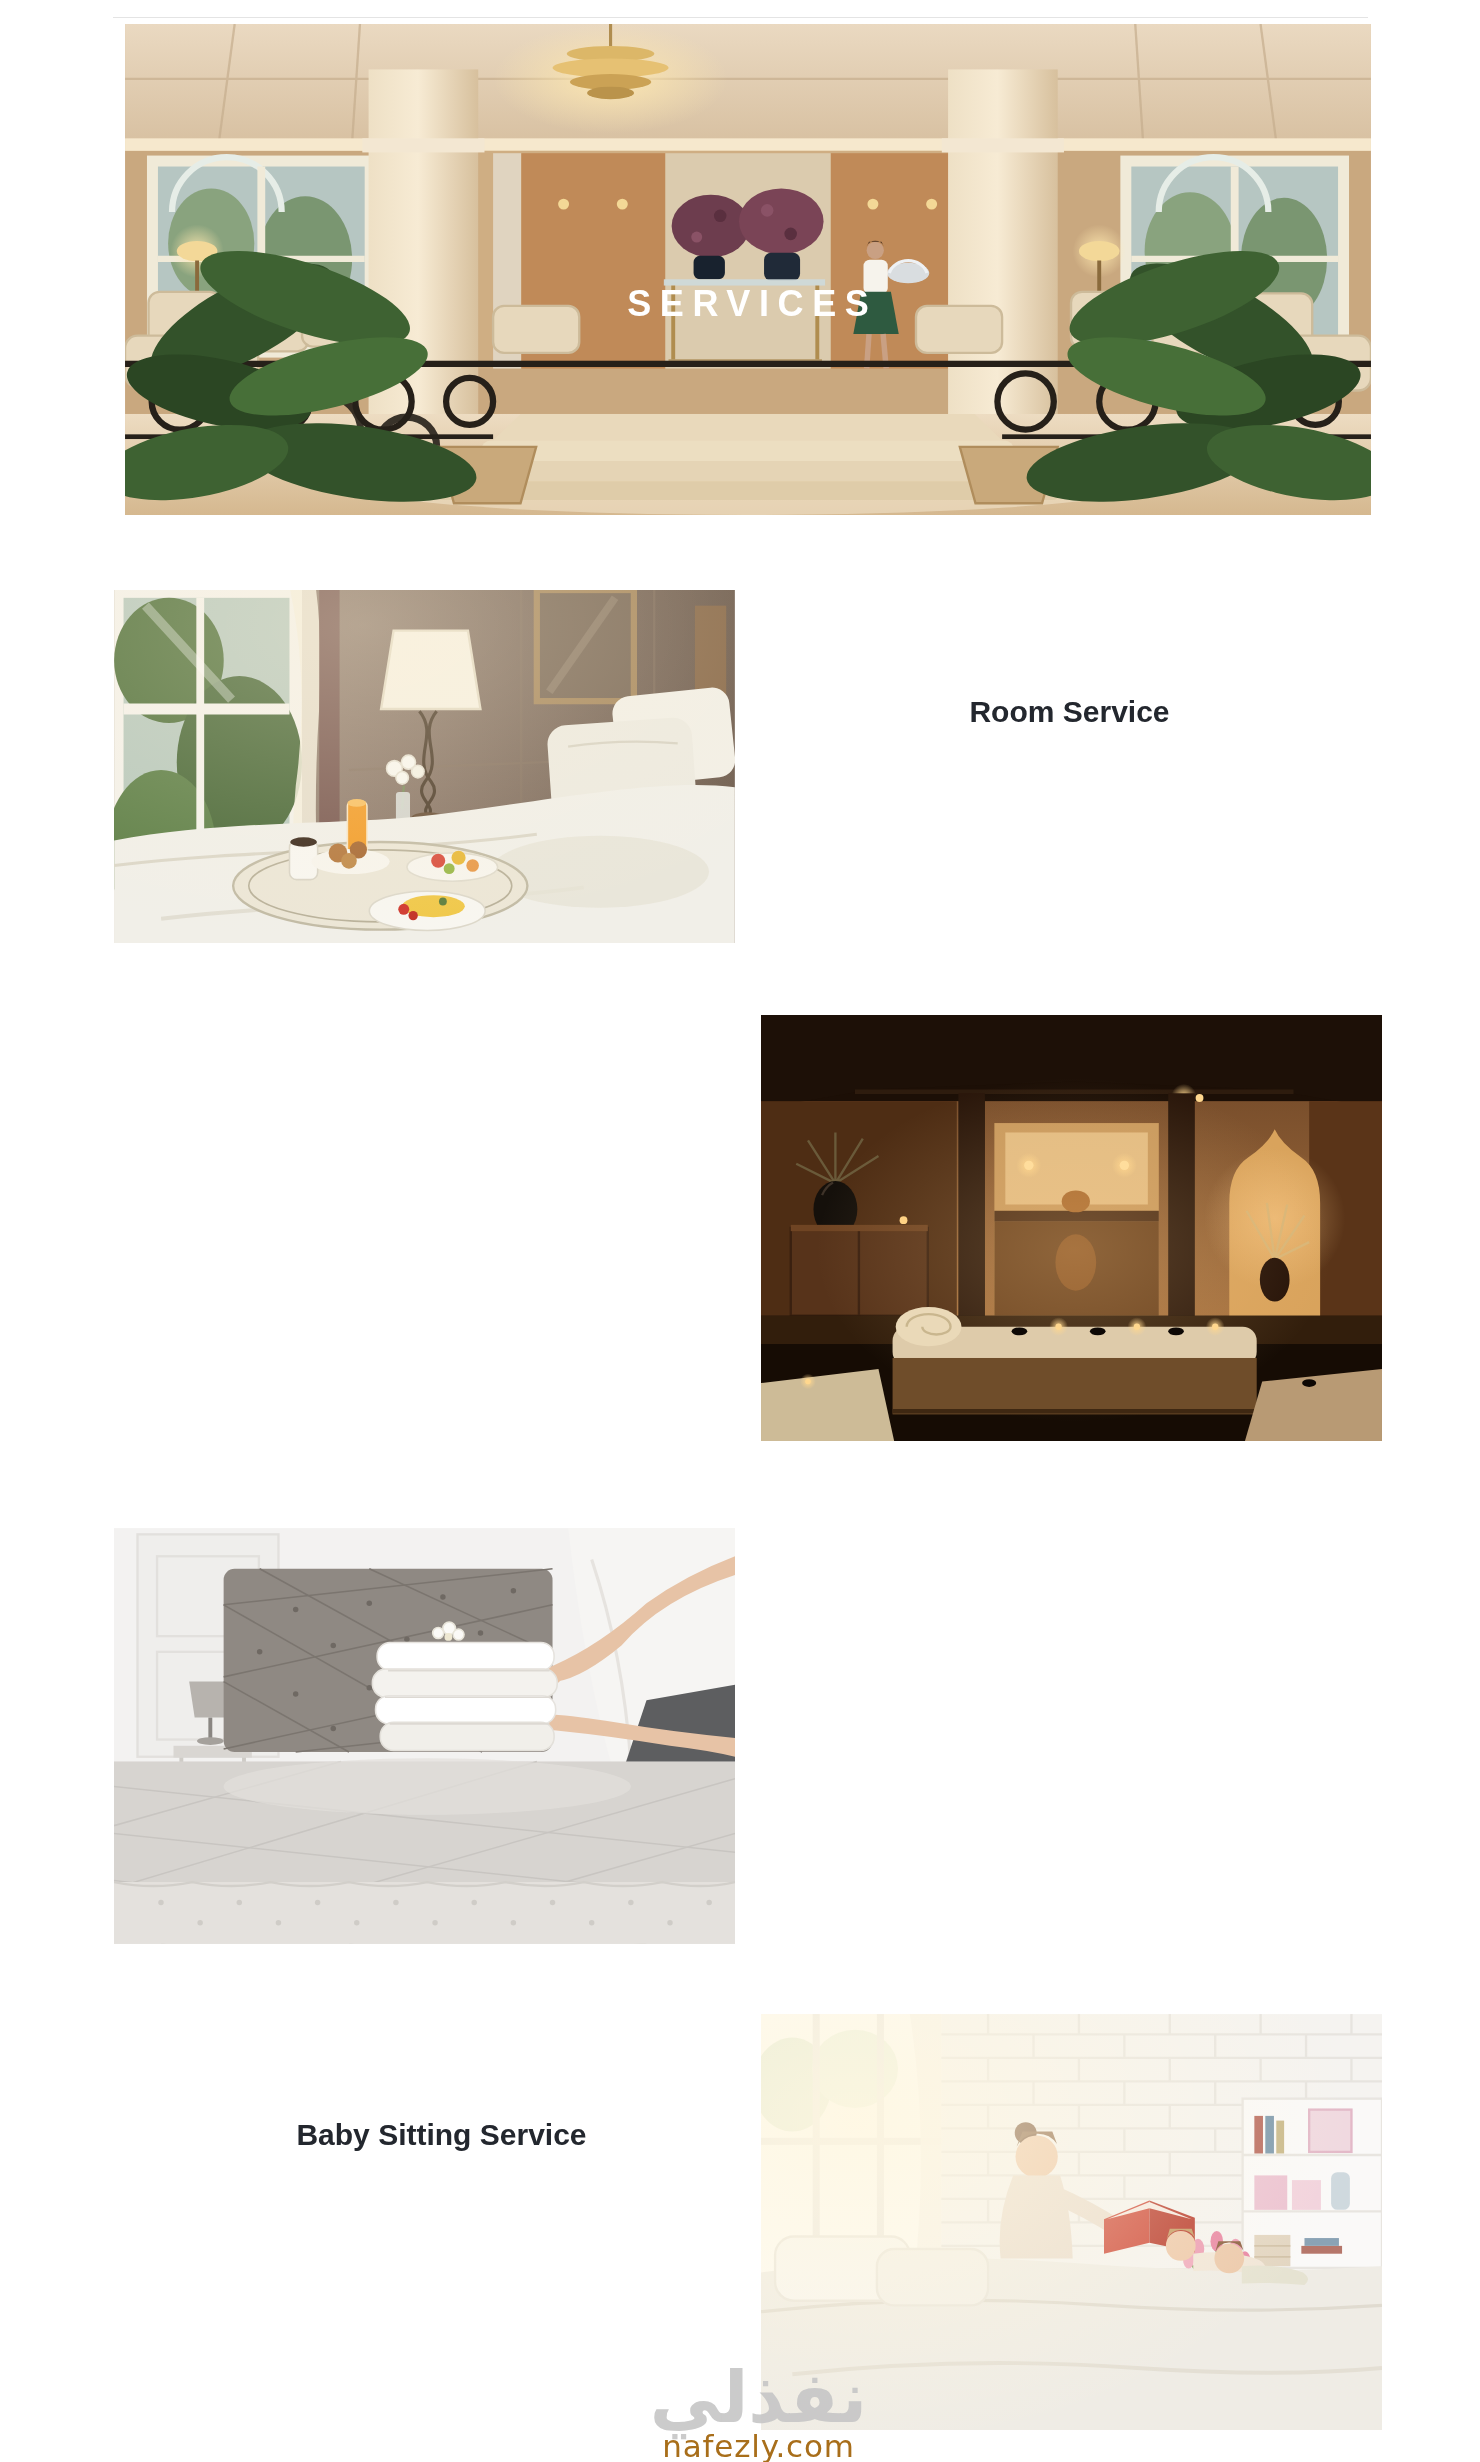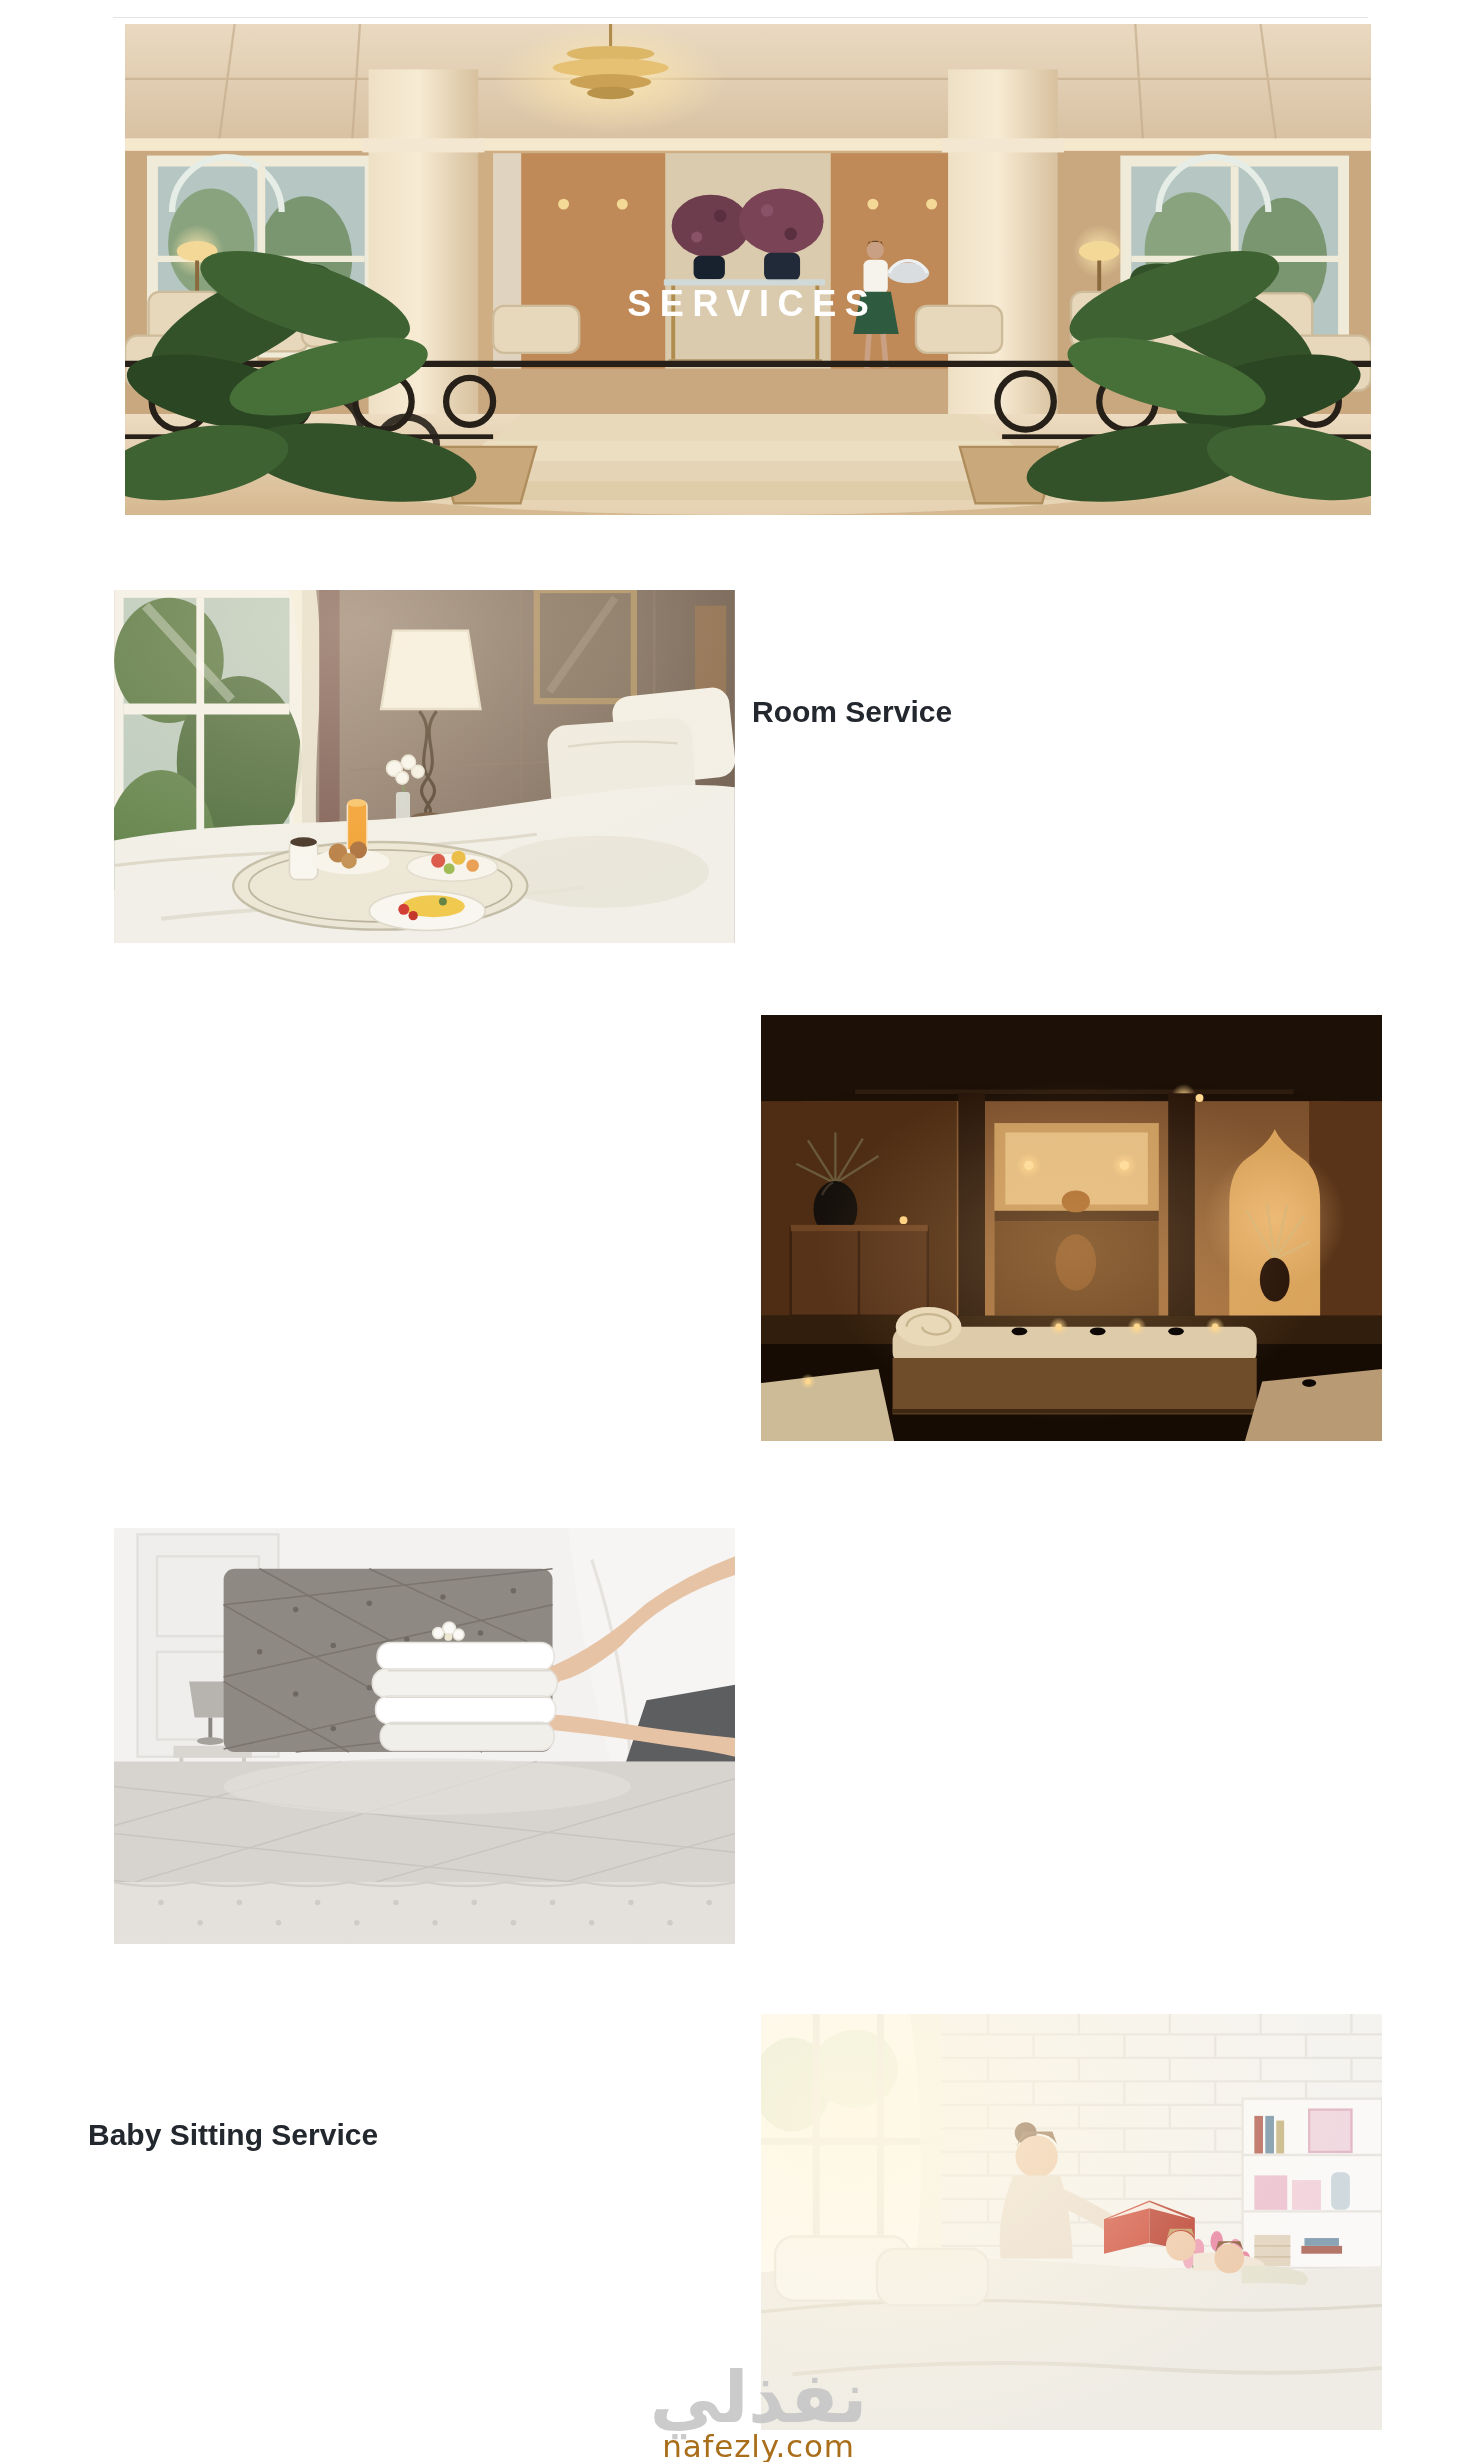--- a/index.html
+++ b/index.html
@@ -6,21 +6,21 @@
   body{font-family:"Liberation Sans","DejaVu Sans",sans-serif;color:#23272e;}
   .page{position:relative;width:1481px;height:2462px;margin:0 auto;background:#fff;overflow:hidden;}
   .top-divider{position:absolute;left:113px;top:17px;width:1255px;height:0.8px;background:#e4e4e4;}
   .hero{position:absolute;left:125px;top:24px;width:1246px;height:491px;overflow:hidden;}
   .hero svg{display:block;}
   .hero-title{position:absolute;left:0;top:259px;width:100%;text-align:center;color:#ffffff;
     font-size:36px;font-weight:700;letter-spacing:8.6px;padding-left:8.6px;box-sizing:border-box;}
   section.svc{position:absolute;left:0;width:1481px;}
   .img-wrap{position:absolute;overflow:hidden;}
   .img-wrap svg{display:block;}
-  .txt{position:absolute;text-align:left;}
+  .txt{position:absolute;text-align:center;}
   .txt h2{margin:0 0 11px 0;font-size:30px;line-height:38px;font-weight:700;color:#23272e;}
   .txt p{margin:0;font-size:13.3px;line-height:22px;color:#3f444b;font-weight:400;}
   .txt p .ln{display:block;white-space:nowrap;}
   .watermark{position:absolute;left:0;top:2364px;width:100%;text-align:center;z-index:9;pointer-events:none;margin-left:18px;}
   .wm-logo{font-family:"DejaVu Sans",sans-serif;font-size:71px;font-weight:bold;color:#c7c7c7;line-height:67px;opacity:.92;}
   .wm-domain{font-family:"DejaVu Sans",sans-serif;font-size:31px;color:#a16207;line-height:31px;letter-spacing:0.8px;opacity:.92;}
 </style>
 </head>
 <body>
 
@@ -475,21 +475,21 @@
             <circle cx="510" cy="504" r="3.5"></circle>
             <circle cx="610" cy="504" r="3.5"></circle>
             <circle cx="710" cy="504" r="3.5"></circle>
         </g>
         <path d="M0,452 Q50,462 100,452 Q150,462 200,452 Q250,462 300,452 Q350,462 400,452 Q450,462 500,452 Q550,462 600,452 Q650,462 700,452 Q750,462 793,452" fill="none" stroke="#d2cfca" stroke-width="3"></path>
       </svg>
     </div>
   </section>
 
   <section class="svc" style="top:2014px;height:416px;">
-    <div class="txt" style="left:88px;top:102px;width:635px;">
+    <div class="txt" style="left:124px;top:102px;width:635px;">
       <h2>Baby Sitting Service</h2>
     </div>
     <div class="img-wrap" style="left:761px;top:0;width:621px;height:416px;">
       <svg viewBox="0 0 793 531" width="621" height="416">
         <defs>
           <radialGradient id="bSun" cx="0.15" cy="0.25" r="0.8">
               <stop offset="0" stop-color="#fff7e0" stop-opacity="0.8"></stop>
               <stop offset="1" stop-color="#fff7e0" stop-opacity="0"></stop>
             </radialGradient>
         </defs>

